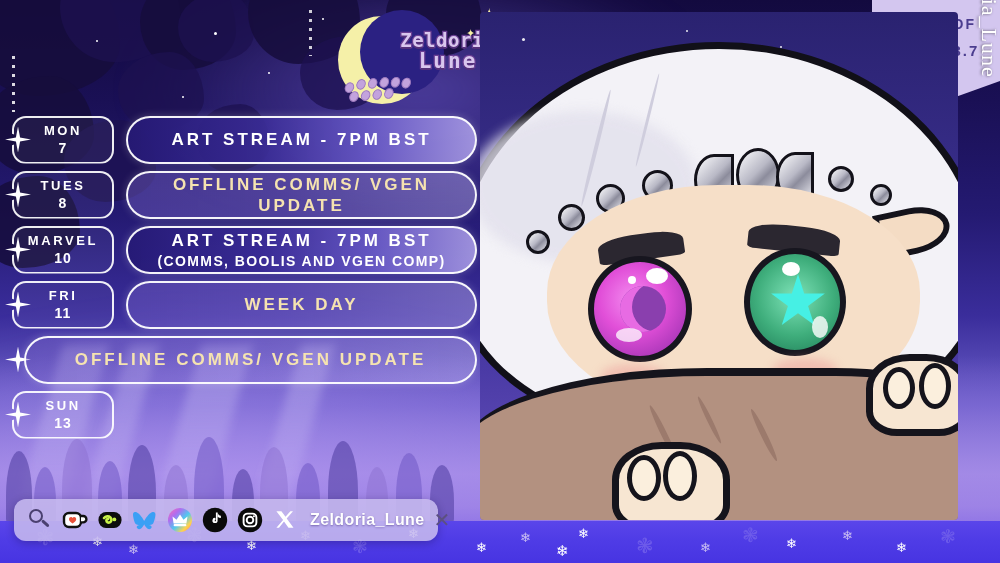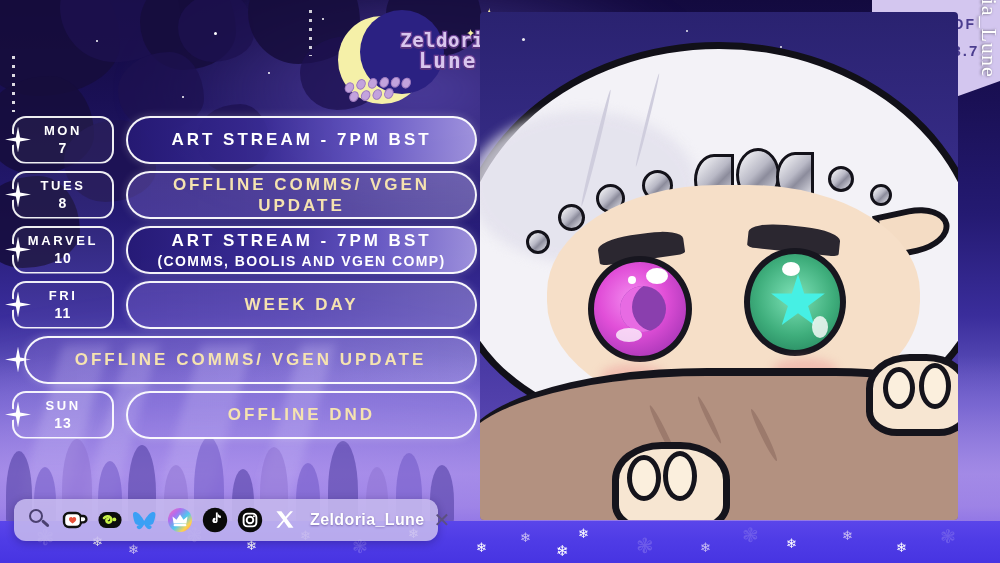--- a/index.html
+++ b/index.html
@@ -389,23 +389,20 @@
         <div class="evpill light">
           <span class="t warm">OFFLINE COMMS/ VGEN UPDATE</span>
         </div>
       </div>
       <div class="row">
         <div class="daysparkle"></div>
         <div class="daypill">
           <span class="dn">SUN</span>
           <span class="dd">13</span>
         </div>
-        <div class="evpill clear">
-          <span class="t warm">OFFLINE DND</span>
-        </div>
       </div>
     </div>
 
   <div class="art">
     <div class="astar" style="left:42px;  top:26px;  width:3px; height:3px;"></div>
     <div class="astar" style="left:120px; top:56px;  width:2px; height:2px;"></div>
     <div class="astar" style="left:206px; top:18px;  width:2px; height:2px;"></div>
     <div class="astar" style="left:168px; top:92px;  width:3px; height:3px;"></div>
     <div class="astar" style="left:300px; top:34px;  width:2px; height:2px;"></div>
     <div class="astar" style="left:74px;  top:120px; width:2px; height:2px;"></div>

